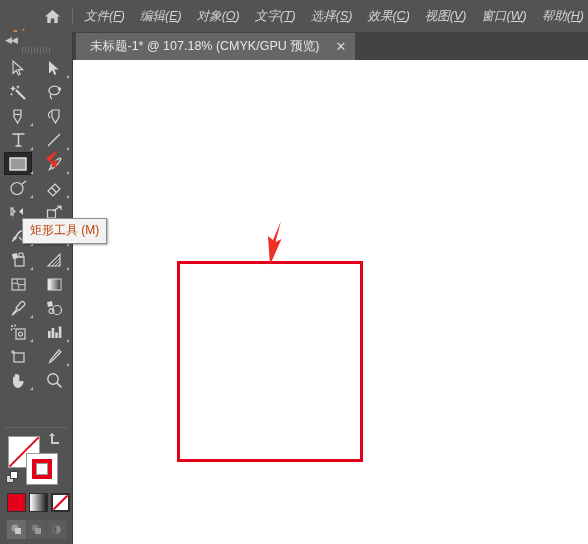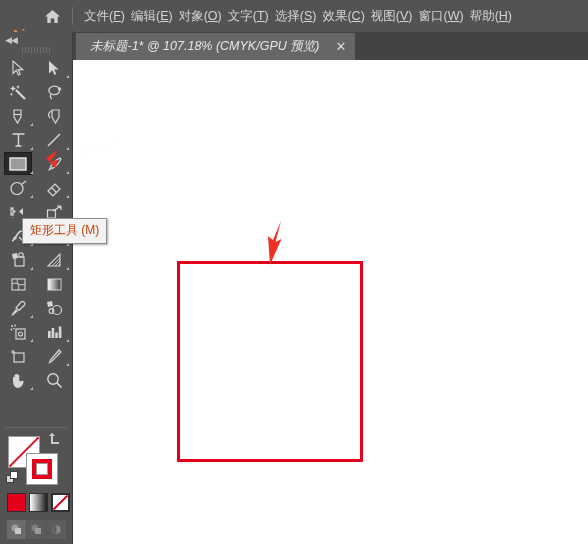--- a/index.html
+++ b/index.html
@@ -37,20 +37,22 @@
     width: 32px; height: 32px;
     display: flex; align-items: center; justify-content: center;
   }
   .sep-v {
     width: 1px; height: 18px;
     background: #6e6e6e;
     margin: 0 8px 0 4px;
   }
   .menu-items {
     display: flex; align-items: center;
+    gap: 9px;
+    font-style: italic;
   }
   .menu-item {
     color: #d4d4d4;
     font-size: 12.5px;
     padding: 3px 3px;
     white-space: nowrap;
   }
   .menu-item .mn {
     text-decoration: underline;
   }
@@ -66,21 +68,20 @@
     height: 27px;
     background: #666666;
     display: flex; align-items: center;
     padding: 0 9px 0 14px;
     box-sizing: border-box;
   }
   .tab-title {
     color: #e6e6e6;
     font-size: 12.5px;
     white-space: nowrap;
-    font-style: italic;
   }
   .tab-close {
     color: #d8d8d8;
     font-size: 13px;
     margin-left: 16px;
     line-height: 1;
   }
 
   
   .toolpanel {

